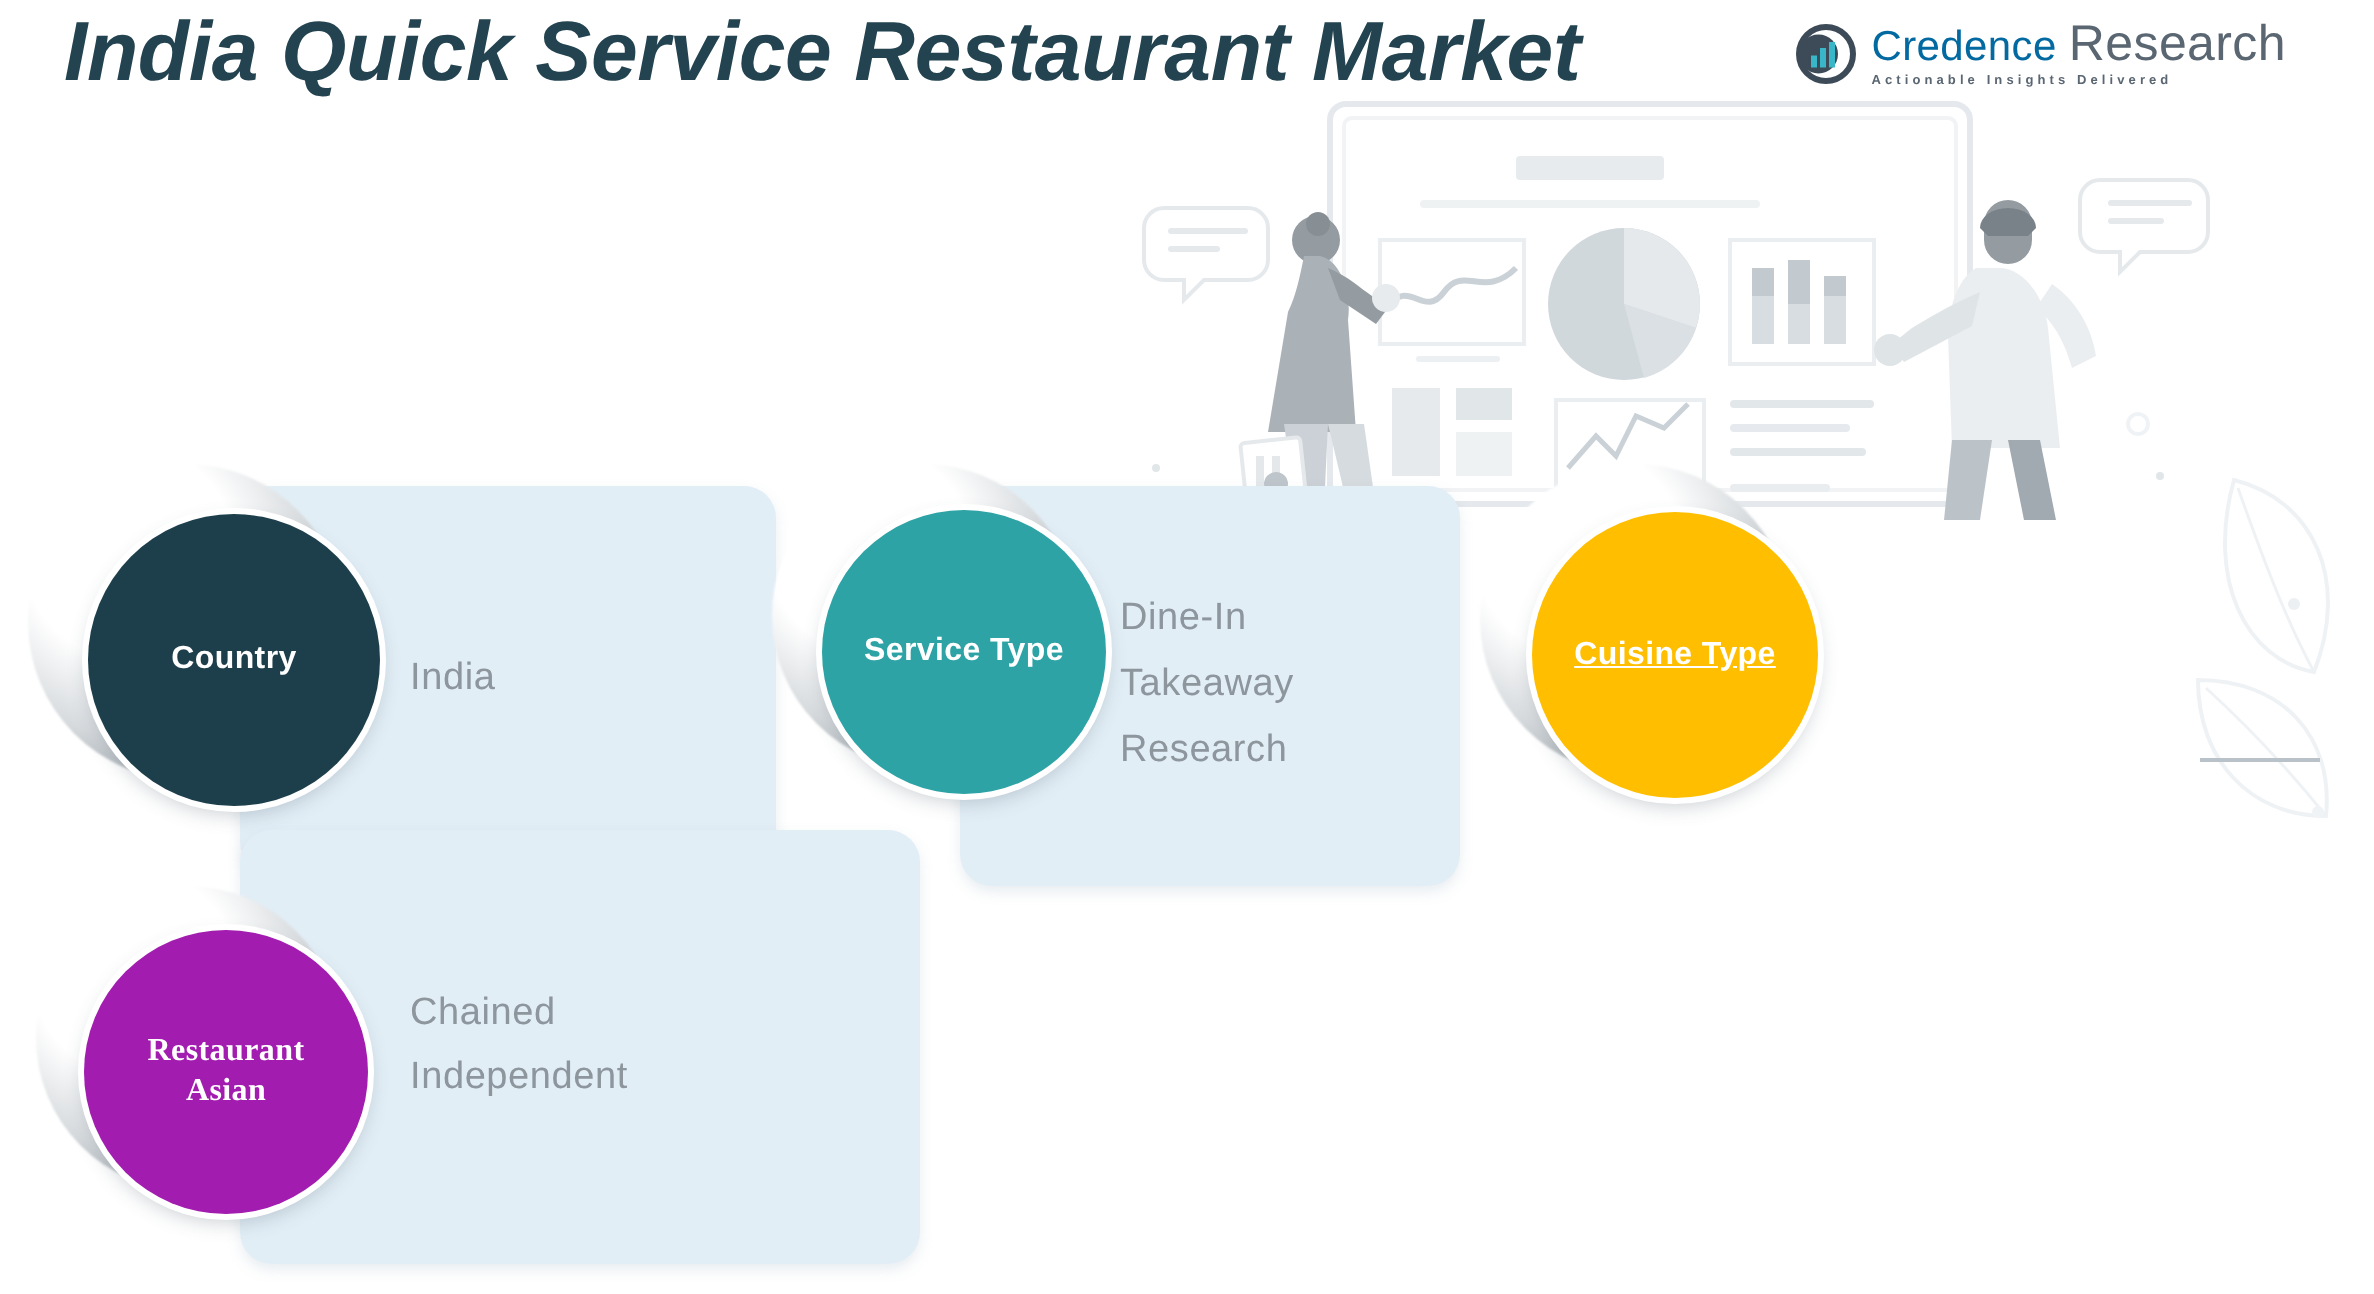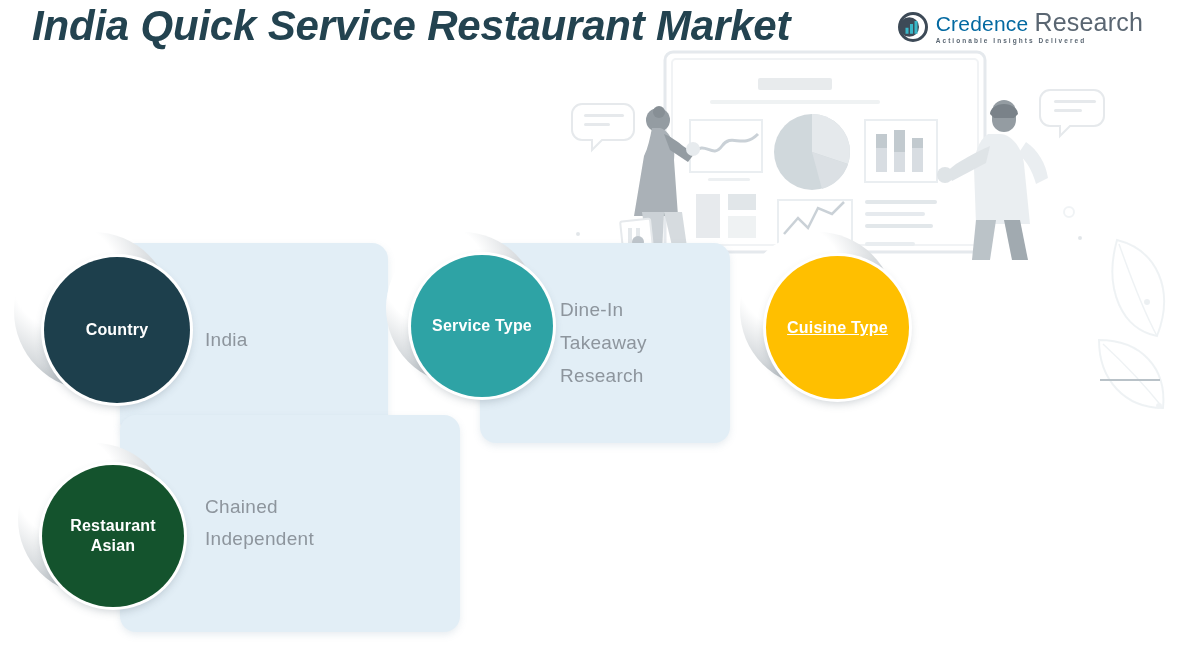--- a/index.html
+++ b/index.html
@@ -281,21 +281,21 @@
   </div>
 
   <div class="card" style="left:120px; top:415px; width:340px; height:217px;">
     <div class="card-body" style="left:85px;">
       <div class="card-item">Chained</div>
       <div class="card-item">Independent</div>
     </div>
   </div>
   <div class="bubble-wrap" style="left:18px; top:443px; width:180px; height:180px;">
     <div class="bubble-shadow" style="width:152px; height:152px; left:0; top:0;"></div>
-    <div class="bubble" style="width:142px; height:142px; left:24px; top:22px; background:#14532d;">
+    <div class="bubble" style="width:142px; height:142px; left:24px; top:22px; background:#a21caf;font-family:Liberation Serif, serif;">
       <span class="bubble-label">
         <span>Restaurant</span><br>
         <span>Asian</span>
       </span>
     </div>
   </div>
 
 </div>
 
 </body></html>

